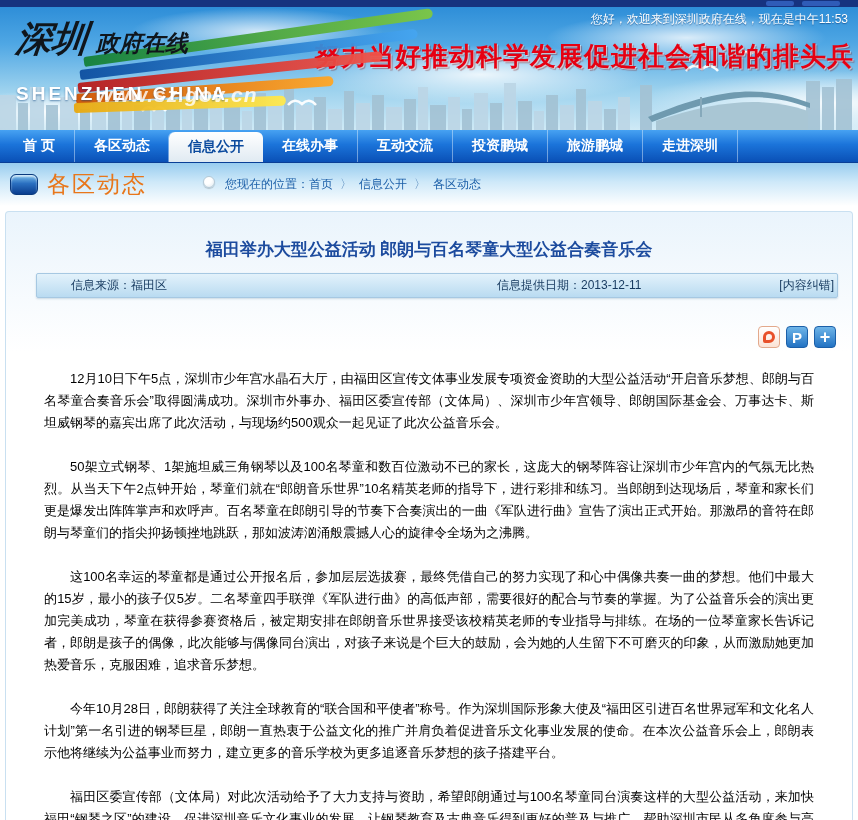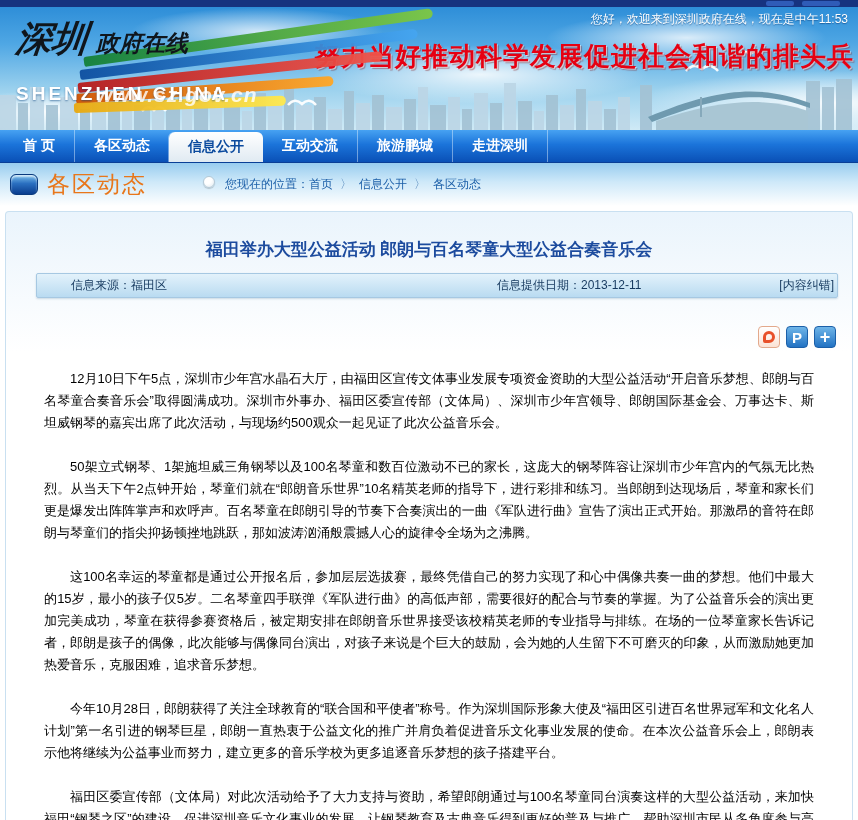--- a/index.html
+++ b/index.html
@@ -201,21 +201,27 @@
     <div class="nav-item">
         <span>首 页</span>
       </div>
     <div class="nav-item">
         <span>各区动态</span>
       </div>
     <div class="nav-item active">
         <span>信息公开</span>
       </div>
     <div class="nav-item">
+        <span>在线办事</span>
+      </div>
+    <div class="nav-item">
         <span>互动交流</span>
+      </div>
+    <div class="nav-item">
+        <span>投资鹏城</span>
       </div>
     <div class="nav-item">
         <span>旅游鹏城</span>
       </div>
     <div class="nav-item">
         <span>走进深圳</span>
       </div>
     <div class="nav-end-sep"></div>
   </div>
 

